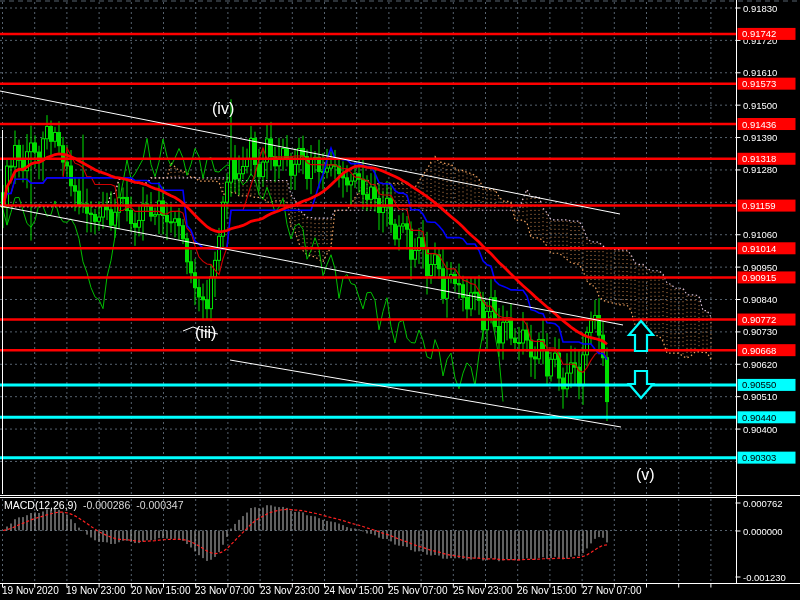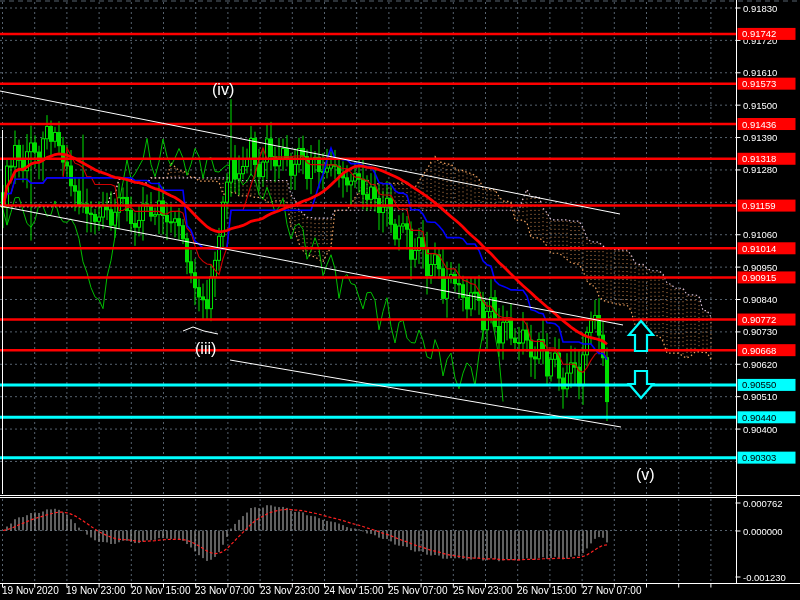--- a/index.html
+++ b/index.html
@@ -803,16 +803,18 @@
         <text x="131" y="594" fill="#ffffff" font-size="10" font-family="&quot;Liberation Sans&quot;, sans-serif" text-anchor="start">20 Nov 15:00</text>
         <text x="195" y="594" fill="#ffffff" font-size="10" font-family="&quot;Liberation Sans&quot;, sans-serif" text-anchor="start">23 Nov 07:00</text>
         <text x="260" y="594" fill="#ffffff" font-size="10" font-family="&quot;Liberation Sans&quot;, sans-serif" text-anchor="start">23 Nov 23:00</text>
         <text x="324" y="594" fill="#ffffff" font-size="10" font-family="&quot;Liberation Sans&quot;, sans-serif" text-anchor="start">24 Nov 15:00</text>
         <text x="388" y="594" fill="#ffffff" font-size="10" font-family="&quot;Liberation Sans&quot;, sans-serif" text-anchor="start">25 Nov 07:00</text>
         <text x="453" y="594" fill="#ffffff" font-size="10" font-family="&quot;Liberation Sans&quot;, sans-serif" text-anchor="start">25 Nov 23:00</text>
         <text x="517" y="594" fill="#ffffff" font-size="10" font-family="&quot;Liberation Sans&quot;, sans-serif" text-anchor="start">26 Nov 15:00</text>
         <text x="582" y="594" fill="#ffffff" font-size="10" font-family="&quot;Liberation Sans&quot;, sans-serif" text-anchor="start">27 Nov 07:00</text>
       </g>
     </svg>
-  <span id="wave-iv" class="wave-label" style="left: 212px; top: 81px;">(iv)</span>
-  <span id="wave-iii" class="wave-label" style="left: 195px; top: 340px;">(iii)</span>
+  <div id="macd-header" class="overlay"><span>MACD(12,26,9)</span><span class="val">-0.000286</span><span class="val">-0.000347</span>
+  </div>
+  <span id="wave-iv" class="wave-label" style="left: 212px; top: 100px;">(iv)</span>
+  <span id="wave-iii" class="wave-label" style="left: 195px; top: 324px;">(iii)</span>
   <span id="wave-v" class="wave-label" style="left: 636px; top: 466px;">(v)</span>
 </div>
 
 </body></html>

